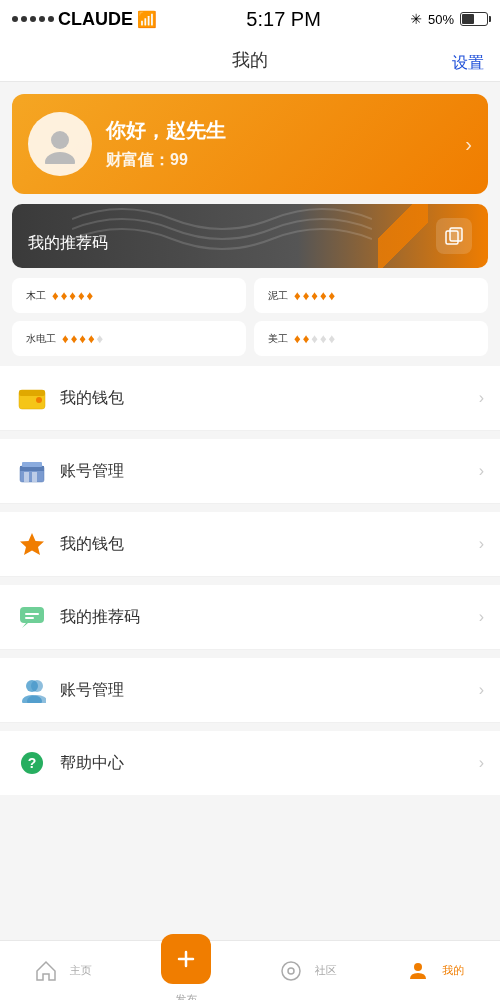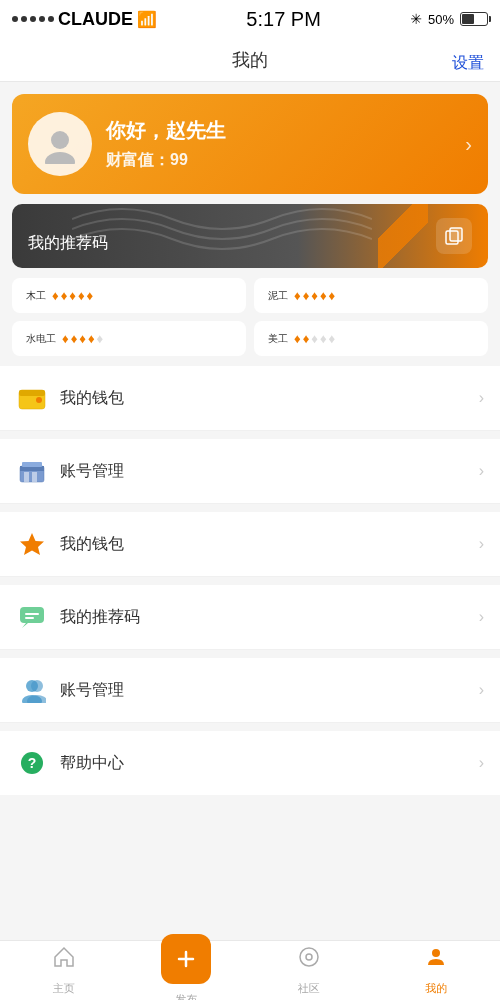--- a/index.html
+++ b/index.html
@@ -186,21 +186,21 @@
       width: 500px;
       height: 60px;
       background: white;
       border-top: 1px solid #e8e8e8;
       display: flex;
       align-items: center;
       justify-content: space-around;
     }
     .tab-item {
       display: flex;
-      flex-direction: column;
+      flex-direction: row;
       align-items: center;
       gap: 12px;
       cursor: pointer;
       min-width: 60px;
     }
     .tab-label { font-size: 11px; color: #aaa; }
     .tab-label.active { color: #F07D00; }
 
     .tab-publish {
       width: 50px; height: 50px;

